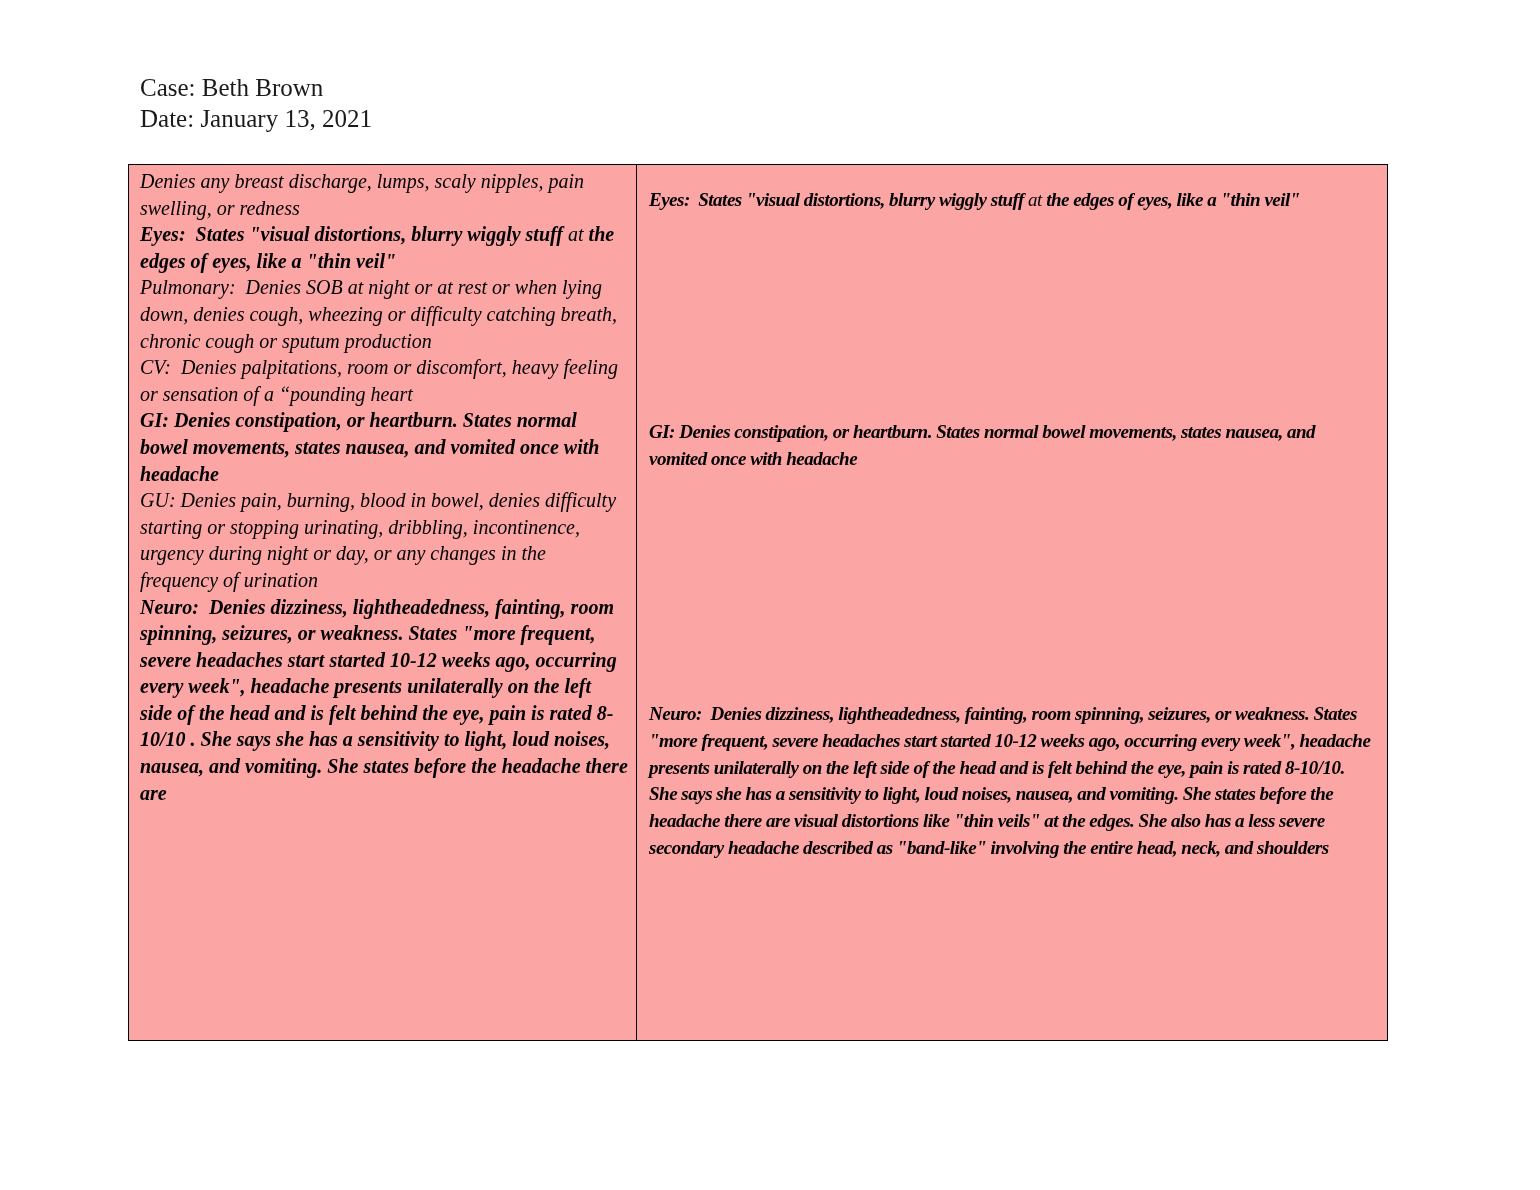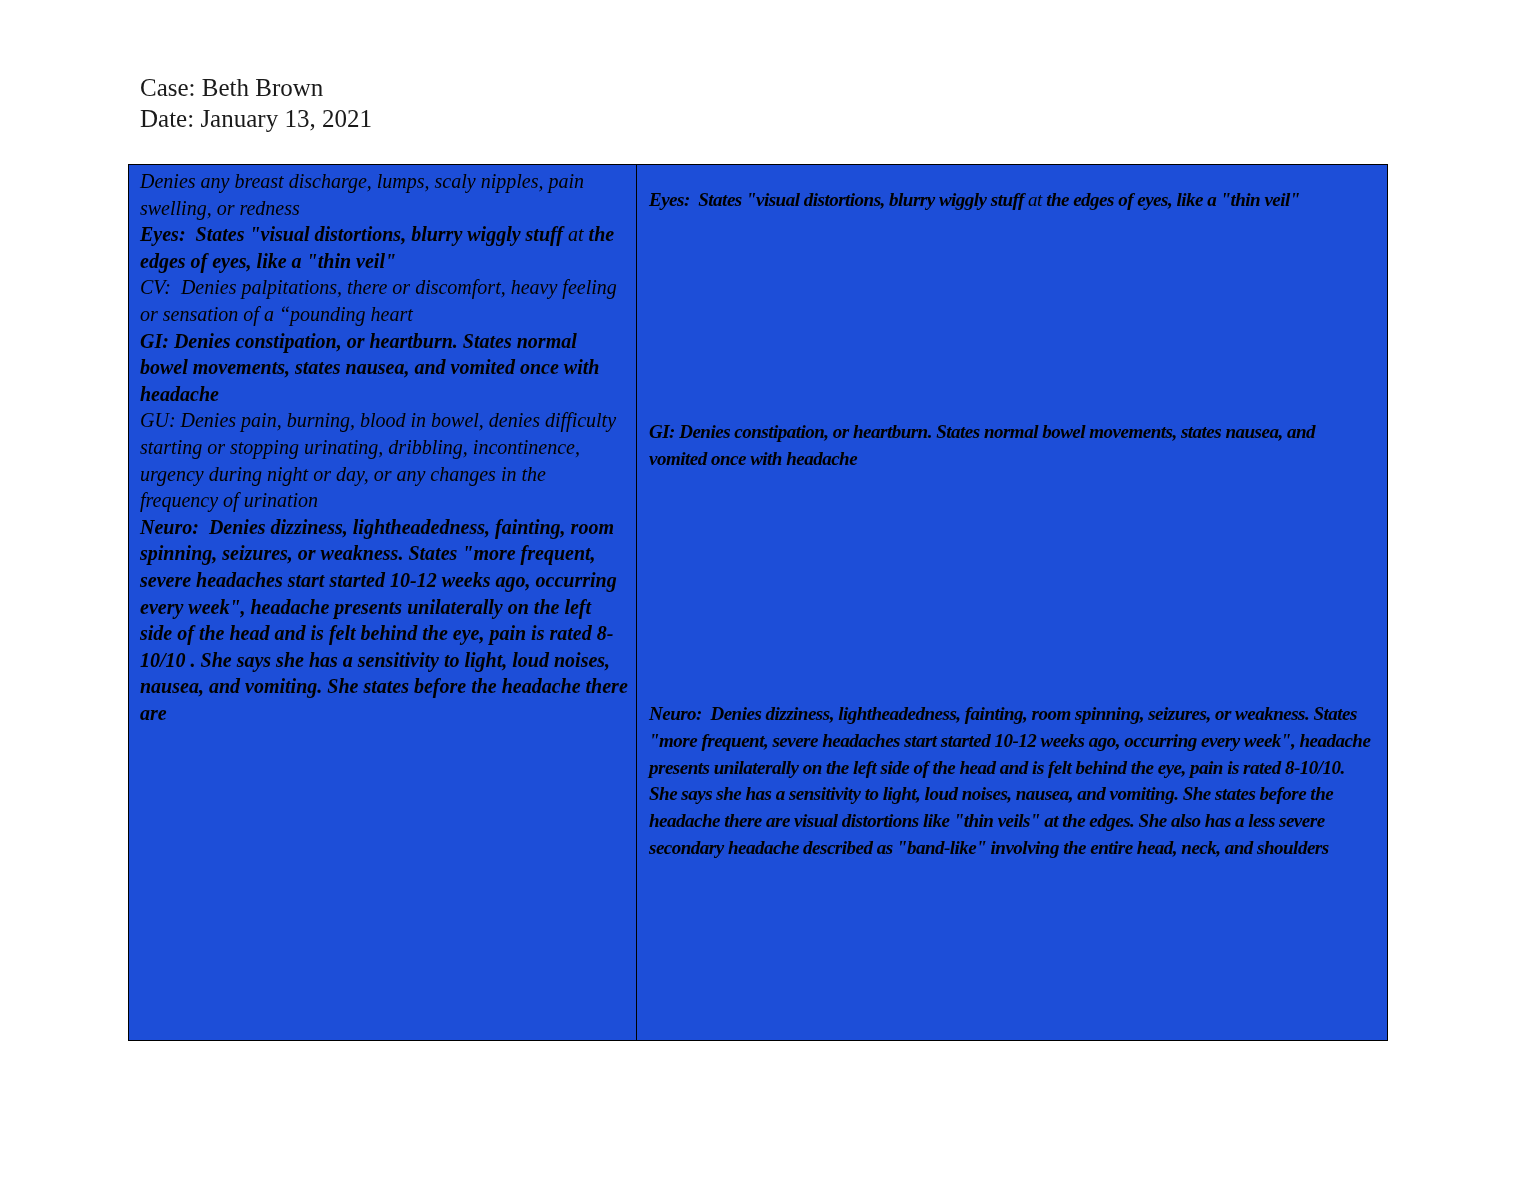--- a/index.html
+++ b/index.html
@@ -27,21 +27,21 @@
   }
   .ros-table {
     position: absolute;
     left: 128px;
     top: 164px;
     width: 1260px;
     height: 877px;
     border: 1.5px solid #000000;
     box-sizing: border-box;
     display: flex;
-    background: #1d4ed8;
+    background: #fca5a5;
   }
   .cell {
     box-sizing: border-box;
     font-style: italic;
   }
   .cell.left {
     width: 508px;
     border-right: 1.5px solid #000000;
     padding: 3px 8px 3px 11px;
     font-size: 20px;
@@ -78,21 +78,22 @@
 
   <div class="doc-header">
     <div>Case: Beth Brown</div>
     <div>Date: January 13, 2021</div>
   </div>
 
   <div class="ros-table">
     <div class="cell left" id="left-col">
         <p class="para"><span class="r">Denies any breast discharge, lumps, scaly nipples, pain swelling, or redness</span></p>
         <p class="para"><span class="b">Eyes:  States "visual distortions, blurry wiggly stuff</span><span class="r"> at </span><span class="b">the edges of eyes, like a "thin veil"</span></p>
-        <p class="para"><span class="r">CV:  Denies palpitations, there or discomfort, heavy feeling or sensation of a “pounding heart</span></p>
+        <p class="para"><span class="r">Pulmonary:  Denies SOB at night or at rest or when lying down, denies cough, wheezing or difficulty catching breath, chronic cough or sputum production</span></p>
+        <p class="para"><span class="r">CV:  Denies palpitations, room or discomfort, heavy feeling or sensation of a “pounding heart</span></p>
         <p class="para"><span class="b">GI: Denies constipation, or heartburn. States normal bowel movements, states nausea, and vomited once with headache</span></p>
         <p class="para"><span class="r">GU: Denies pain, burning, blood in bowel, denies difficulty starting or stopping urinating, dribbling, incontinence, urgency during night or day, or any changes in the frequency of urination</span></p>
         <p class="para"><span class="b">Neuro:  Denies dizziness, lightheadedness, fainting, room spinning, seizures, or weakness. States "more frequent, severe headaches start started 10-12 weeks ago, occurring every week", headache presents unilaterally on the left side of the head and is felt behind the eye, pain is rated 8-10/10 . She says she has a sensitivity to light, loud noises, nausea, and vomiting. She states before the headache there are</span></p>
       </div>
     <div class="cell right">
       <div class="rblock" id="rb0">
           <p class="para"><span class="b">Eyes:  States "visual distortions, blurry wiggly stuff</span><span class="r"> at </span><span class="b">the edges of eyes, like a "thin veil"</span></p>
         </div>
       <div class="rblock" id="rb1">
           <p class="para"><span class="b">GI: Denies constipation, or heartburn. States normal bowel movements, states nausea, and vomited once with headache</span></p>

